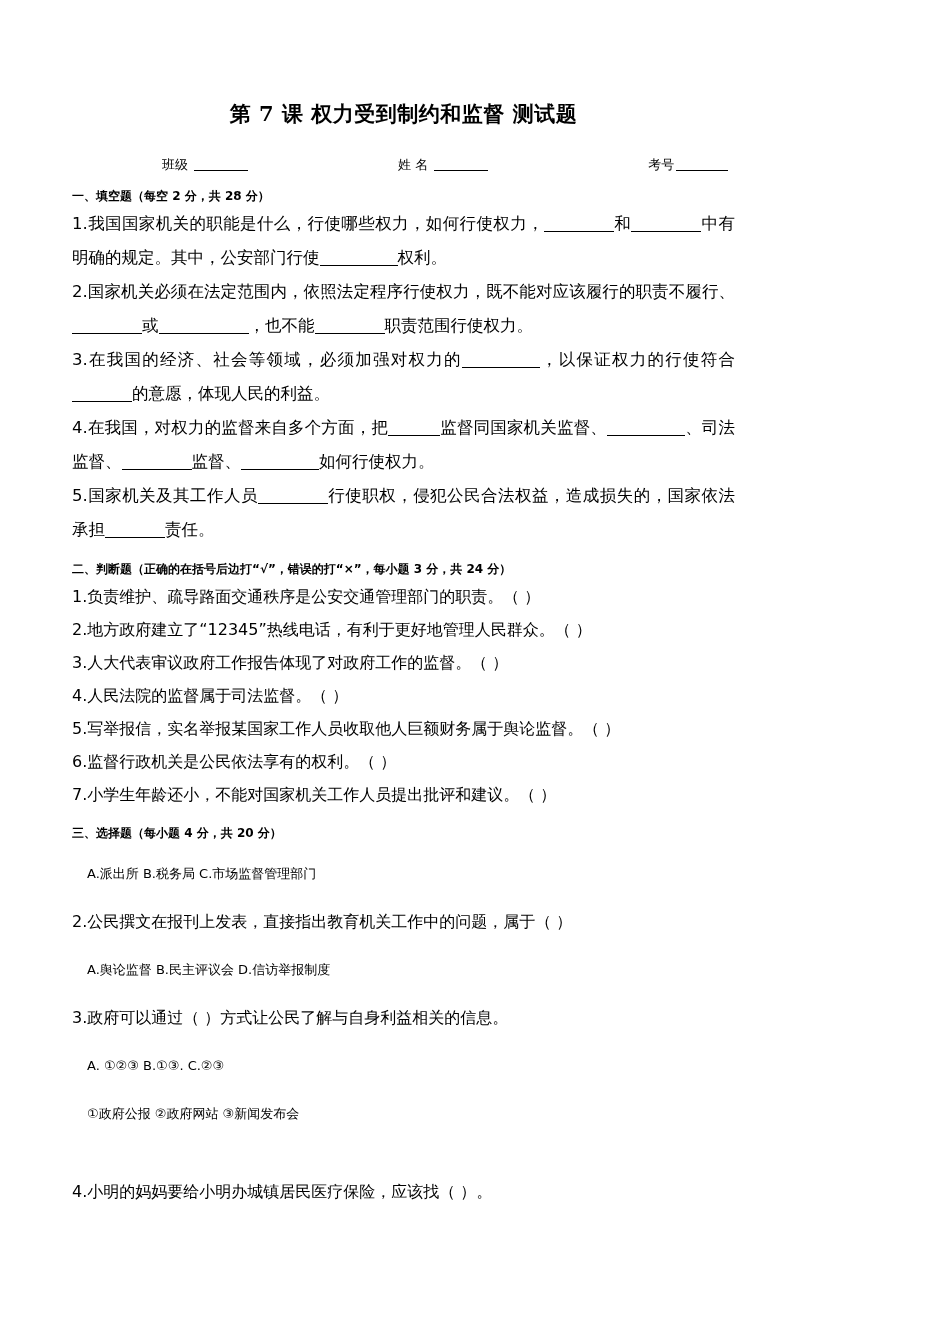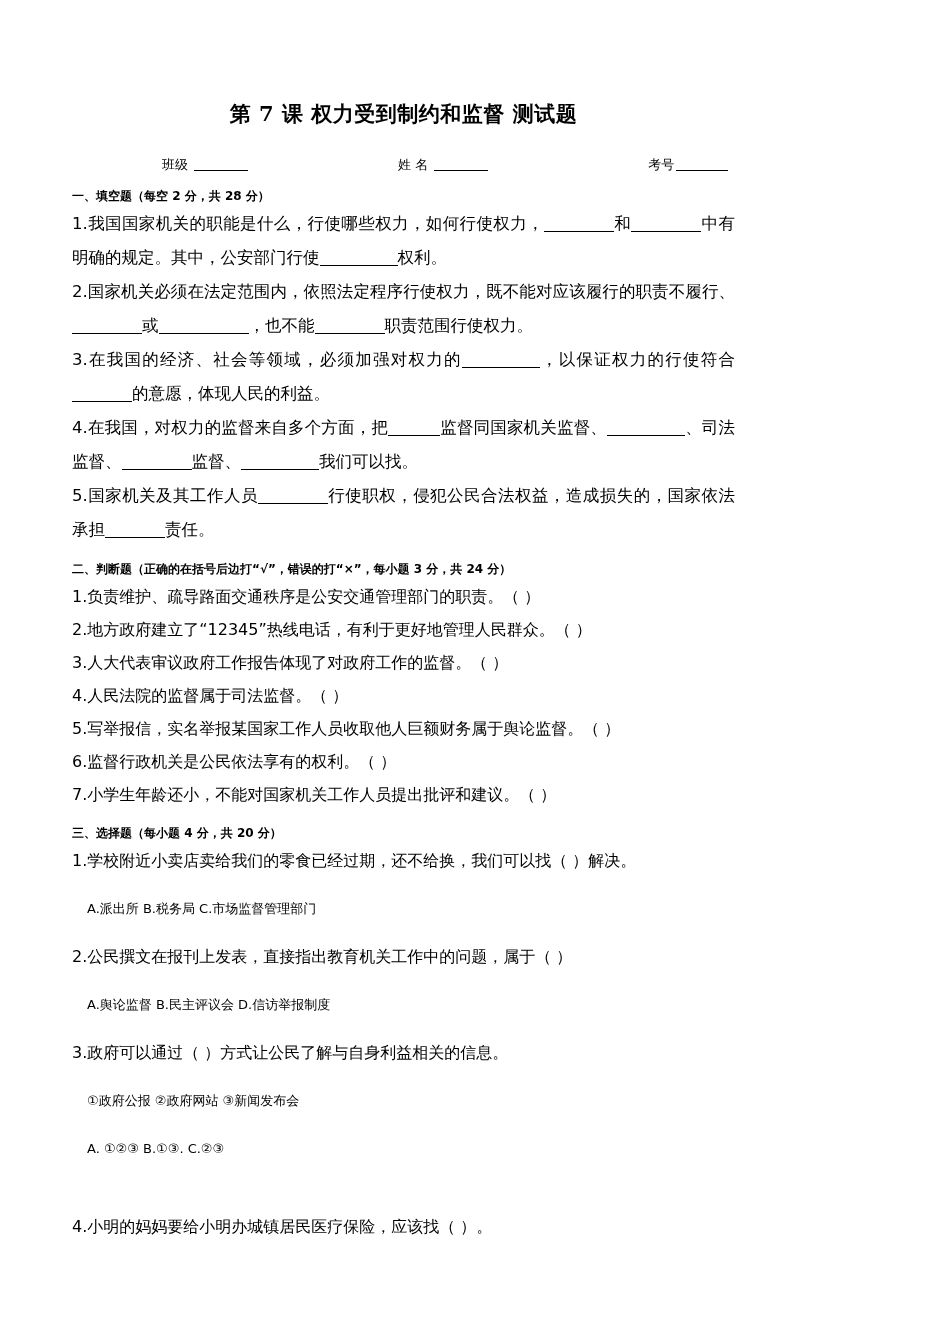--- a/index.html
+++ b/index.html
@@ -110,42 +110,41 @@
 
   <p class="para">
     <span>2.国家机关必须在法定范围内，依照法定程序行使权力，既不能对应该履行的职责不履行、</span><span class="u w70"></span><span>或</span><span class="u w90"></span><span>，也不能</span><span class="u w70"></span><span>职责范围行使权力。</span>
   </p>
 
   <p class="para">
     <span>3.在我国的经济、社会等领域，必须加强对权力的</span><span class="u w78"></span><span>，以保证权力的行使符合</span><span class="u w60"></span><span>的意愿，体现人民的利益。</span>
   </p>
 
   <p class="para">
-    <span>4.在我国，对权力的监督来自多个方面，把</span><span class="u w52"></span><span>监督同国家机关监督、</span><span class="u w78"></span><span>、司法监督、</span><span class="u w70"></span><span>监督、</span><span class="u w78"></span><span>我们可以找。</span>
+    <span>4.在我国，对权力的监督来自多个方面，把</span><span class="u w52"></span><span>监督同国家机关监督、</span><span class="u w78"></span><span>、司法监督、</span><span class="u w70"></span><span>监督、</span><span class="u w78"></span><span>如何行使权力。</span>
   </p>
 
   <p class="para">
     <span>5.国家机关及其工作人员</span><span class="u w70"></span><span>行使职权，侵犯公民合法权益，造成损失的，国家依法承担</span><span class="u w60"></span><span>责任。</span>
   </p>
 
   <div class="section-head">二、判断题（正确的在括号后边打“√”，错误的打“×”，每小题 3 分，共 24 分）</div>
 
   <p class="q-line">1.负责维护、疏导路面交通秩序是公安交通管理部门的职责。（        ）</p>
   <p class="q-line">2.地方政府建立了“12345”热线电话，有利于更好地管理人民群众。（        ）</p>
   <p class="q-line">3.人大代表审议政府工作报告体现了对政府工作的监督。（        ）</p>
   <p class="q-line">4.人民法院的监督属于司法监督。（       ）</p>
   <p class="q-line">5.写举报信，实名举报某国家工作人员收取他人巨额财务属于舆论监督。（        ）</p>
   <p class="q-line">6.监督行政机关是公民依法享有的权利。（        ）</p>
   <p class="q-line">7.小学生年龄还小，不能对国家机关工作人员提出批评和建议。（        ）</p>
 
   <div class="section-head">三、选择题（每小题 4 分，共 20 分）</div>
 
-  <p class="q-line">1.学校附近小卖店卖给我们的零食已经过期，还不给换，我们可以找（      ）解决。</p>
   <p class="opt-line">A.派出所        B.税务局          C.市场监督管理部门</p>
   <p class="q-line">2.公民撰文在报刊上发表，直接指出教育机关工作中的问题，属于（   ）</p>
   <p class="opt-line">A.舆论监督     B.民主评议会       D.信访举报制度</p>
   <p class="q-line">3.政府可以通过（    ）方式让公民了解与自身利益相关的信息。</p>
+  <p class="opt-line">A. ①②③      B.①③.        C.②③</p>
   <p class="opt-line">①政府公报    ②政府网站     ③新闻发布会</p>
-  <p class="opt-line">A. ①②③      B.①③.        C.②③</p>
   <div class="spacer-lg"></div>
   <p class="q-line">4.小明的妈妈要给小明办城镇居民医疗保险，应该找（   ）。</p>
 
 </div>
 
 </body></html>

